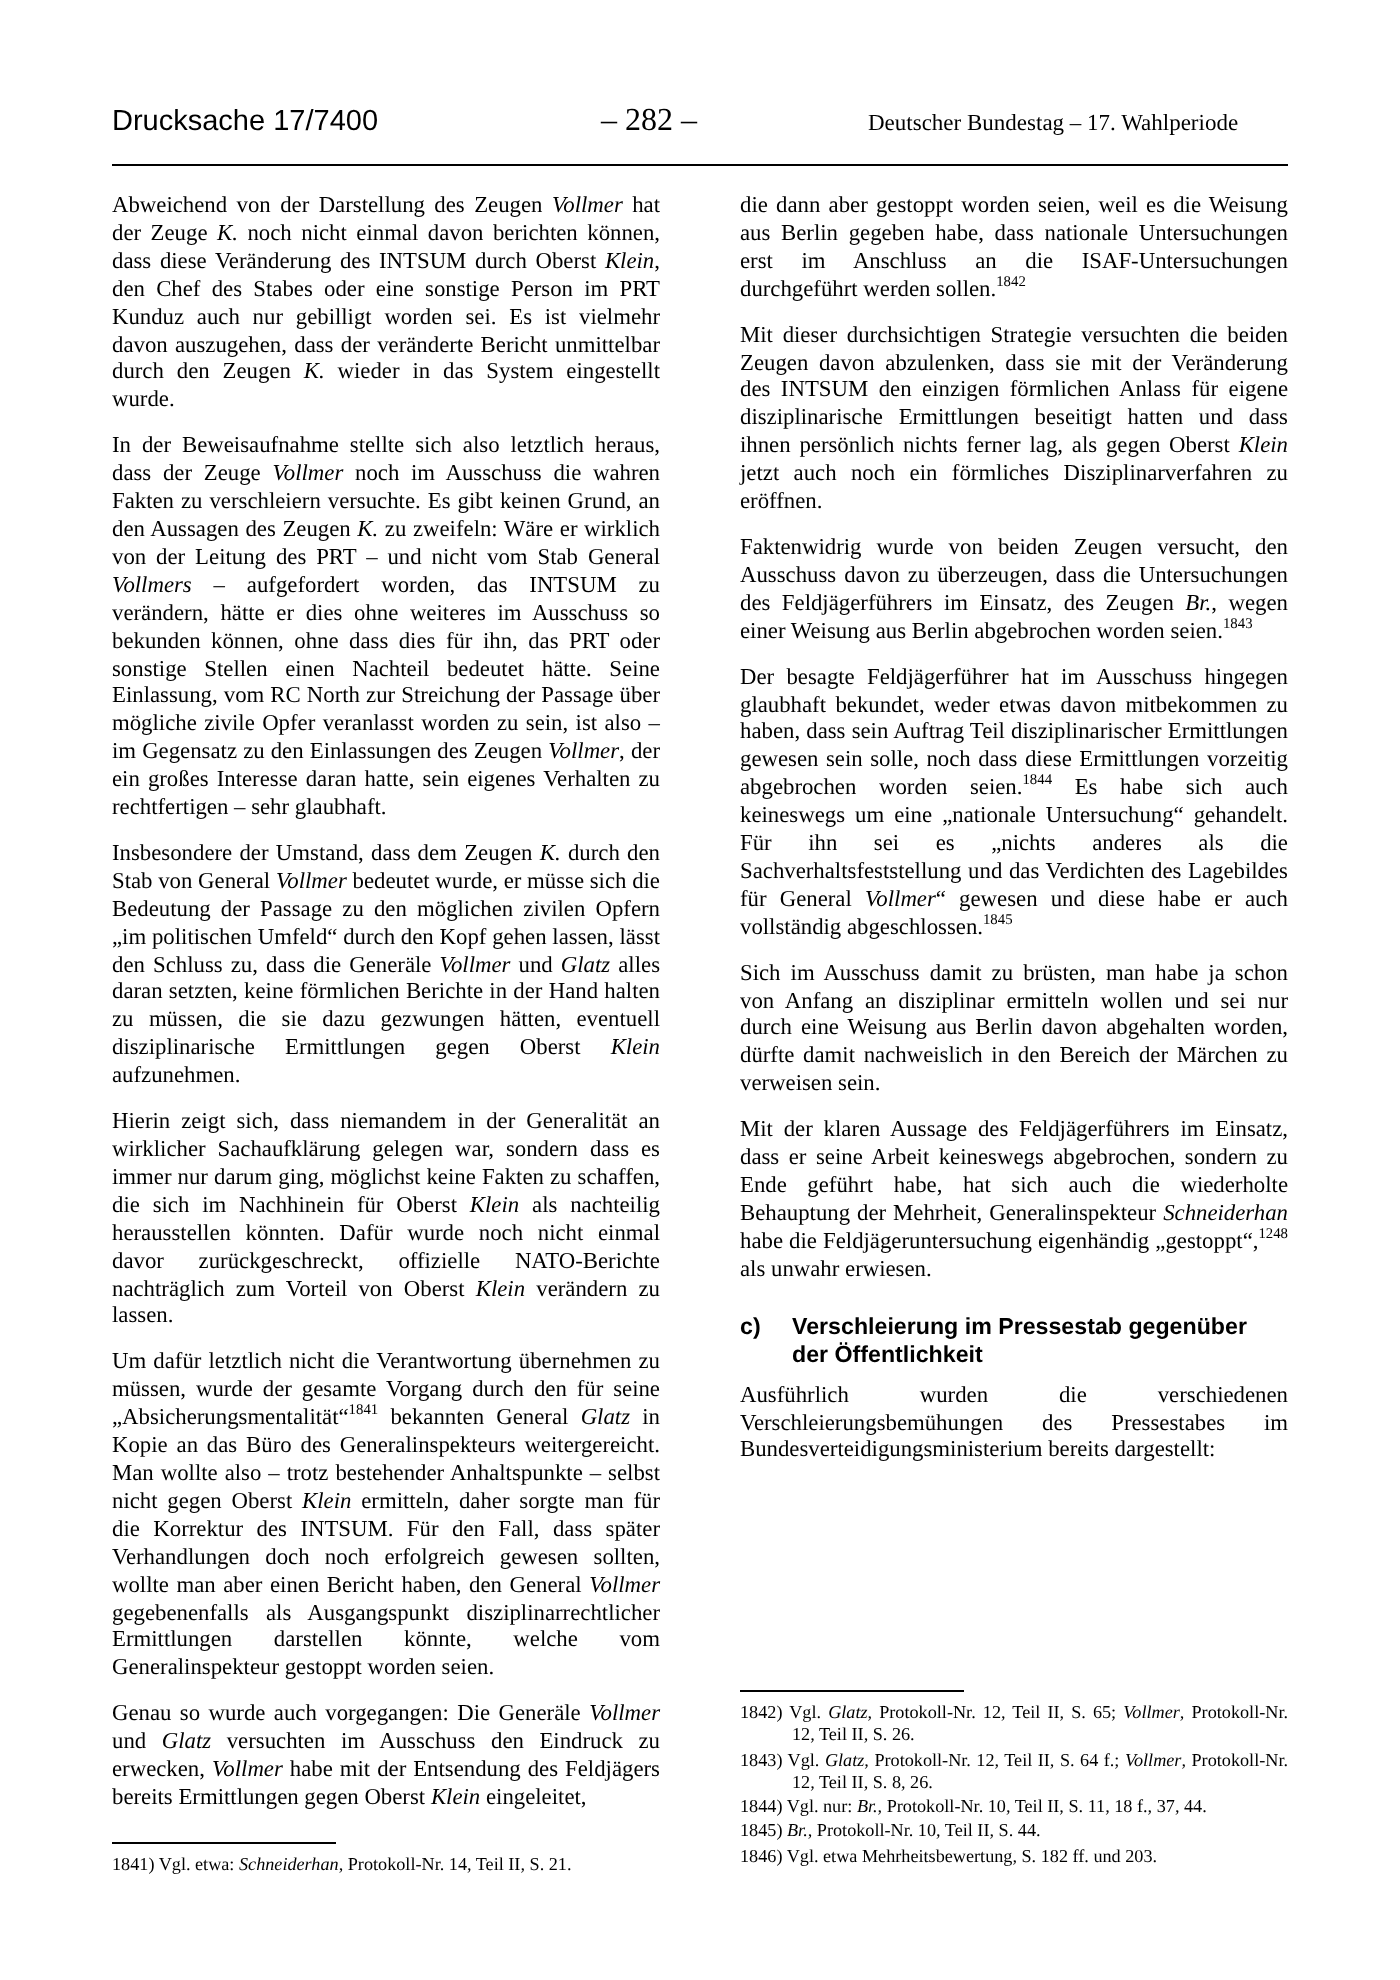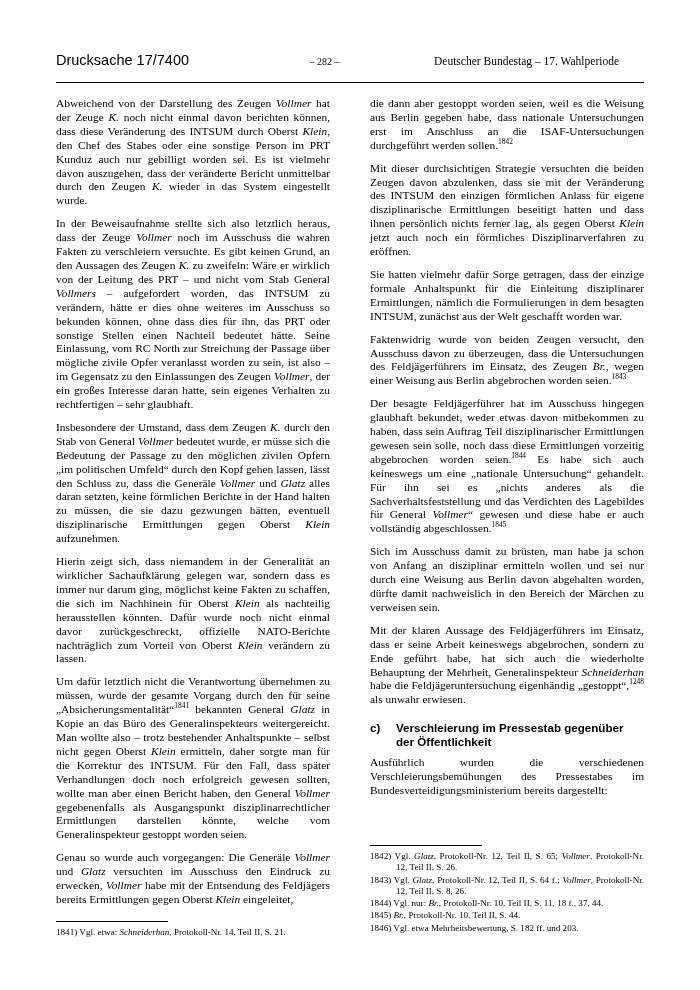--- a/index.html
+++ b/index.html
@@ -32,21 +32,21 @@
     font-family: "Liberation Sans", sans-serif;
     font-weight: normal;
     font-size: 14.5px;
     color: #000;
     white-space: nowrap;
   }
   .header-left .ds-label { font-size: 14.5px; }
   .header-center {
     flex: 1;
     text-align: center;
-    font-size: 10px;
+    font-size: 16px;
     padding-left: 26px;
   }
   .header-right {
     font-size: 11.5px;
     white-space: nowrap;
     text-align: left;
     min-width: 210px;
   }
   .rule {
     border: none;
@@ -147,21 +147,20 @@
       <div class="footnotes">
         <hr class="fn-rule">
         <p class="fn">1841) Vgl. etwa: <i>Schneiderhan</i>, Protokoll-Nr. 14, Teil II, S. 21.</p>
       </div>
     </div>
 
     <div class="col">
       <div class="col-body">
         <p>die dann aber gestoppt worden seien, weil es die Weisung aus Berlin gegeben habe, dass nationale Untersuchungen erst im Anschluss an die ISAF-Untersuchungen durchgeführt werden sollen.<sup>1842</sup></p>
         <p>Mit dieser durchsichtigen Strategie versuchten die beiden Zeugen davon abzulenken, dass sie mit der Veränderung des INTSUM den einzigen förmlichen Anlass für eigene disziplinarische Ermittlungen beseitigt hatten und dass ihnen persönlich nichts ferner lag, als gegen Oberst <i>Klein</i> jetzt auch noch ein förmliches Disziplinarverfahren zu eröffnen.</p>
-        <p>Sie hatten vielmehr dafür Sorge getragen, dass der einzige formale Anhaltspunkt für die Einleitung disziplinarer Ermittlungen, nämlich die Formulierungen in dem besagten INTSUM, zunächst aus der Welt geschafft worden war.</p>
         <p>Faktenwidrig wurde von beiden Zeugen versucht, den Ausschuss davon zu überzeugen, dass die Untersuchungen des Feldjägerführers im Einsatz, des Zeugen <i>Br.</i>, wegen einer Weisung aus Berlin abgebrochen worden seien.<sup>1843</sup></p>
         <p>Der besagte Feldjägerführer hat im Ausschuss hingegen glaubhaft bekundet, weder etwas davon mitbekommen zu haben, dass sein Auftrag Teil disziplinarischer Ermittlungen gewesen sein solle, noch dass diese Ermittlungen vorzeitig abgebrochen worden seien.<sup>1844</sup> Es habe sich auch keineswegs um eine „nationale Untersuchung“ gehandelt. Für ihn sei es „nichts anderes als die Sachverhaltsfeststellung und das Verdichten des Lagebildes für General <i>Vollmer</i>“ gewesen und diese habe er auch vollständig abgeschlossen.<sup>1845</sup></p>
         <p>Sich im Ausschuss damit zu brüsten, man habe ja schon von Anfang an disziplinar ermitteln wollen und sei nur durch eine Weisung aus Berlin davon abgehalten worden, dürfte damit nachweislich in den Bereich der Märchen zu verweisen sein.</p>
         <p>Mit der klaren Aussage des Feldjägerführers im Einsatz, dass er seine Arbeit keineswegs abgebrochen, sondern zu Ende geführt habe, hat sich auch die wiederholte Behauptung der Mehrheit, Generalinspekteur <i>Schneiderhan</i> habe die Feldjägeruntersuchung eigenhändig „gestoppt“,<sup>1248</sup> als unwahr erwiesen.</p>
 
         <div class="section-head">
           <div class="letter">c)</div>
           <div class="htext">
             <span>Verschleierung im Pressestab gegenüber</span><br>
             <span>der Öffentlichkeit</span>

